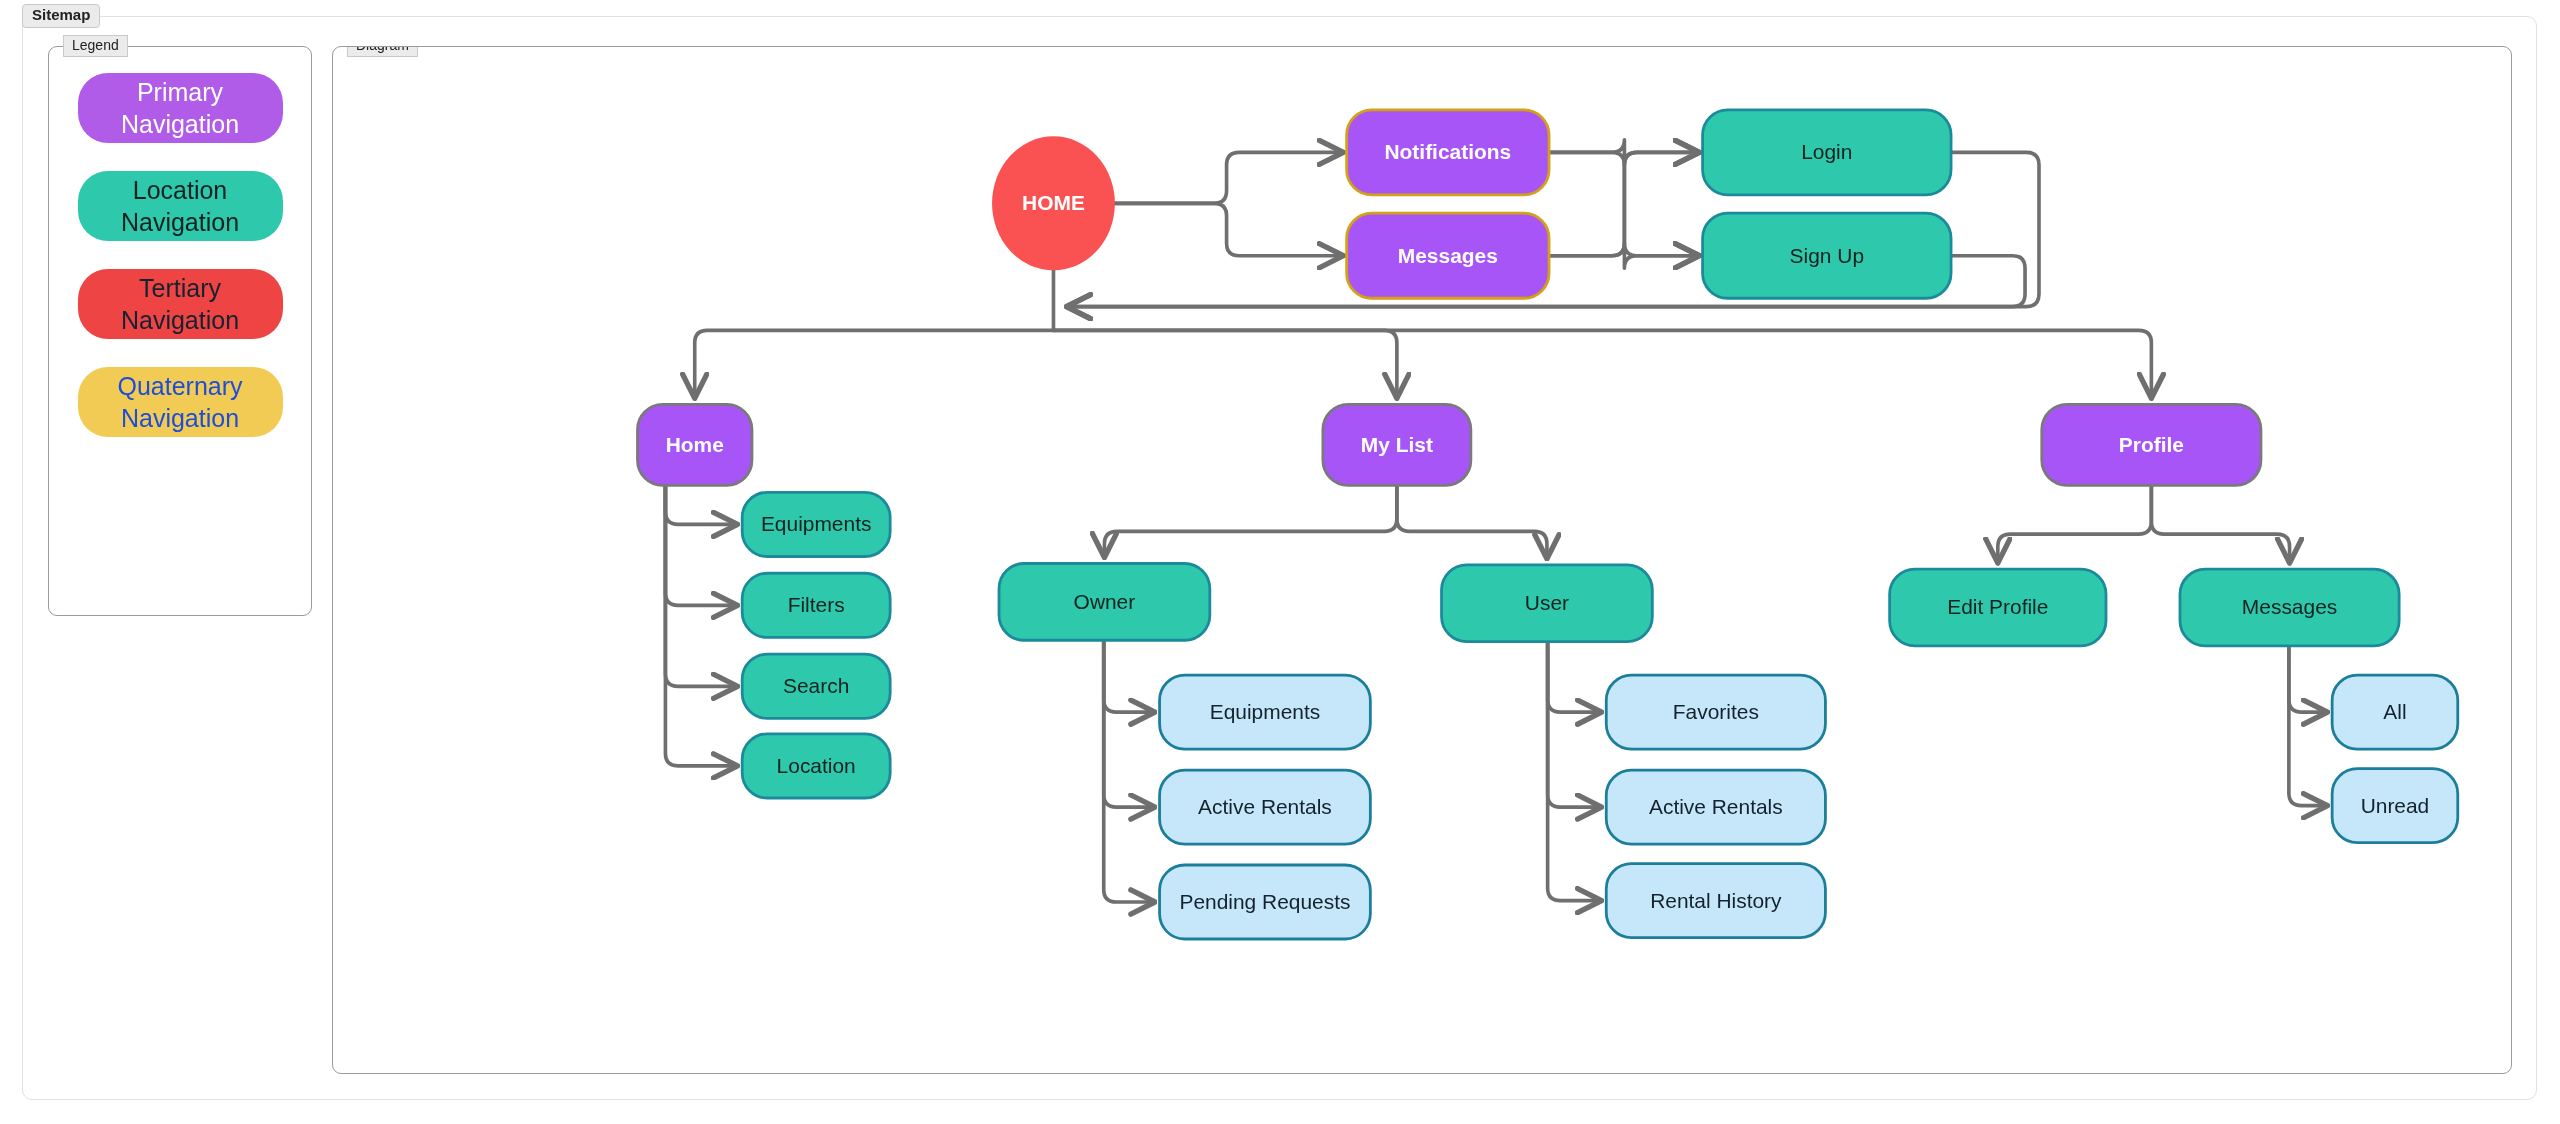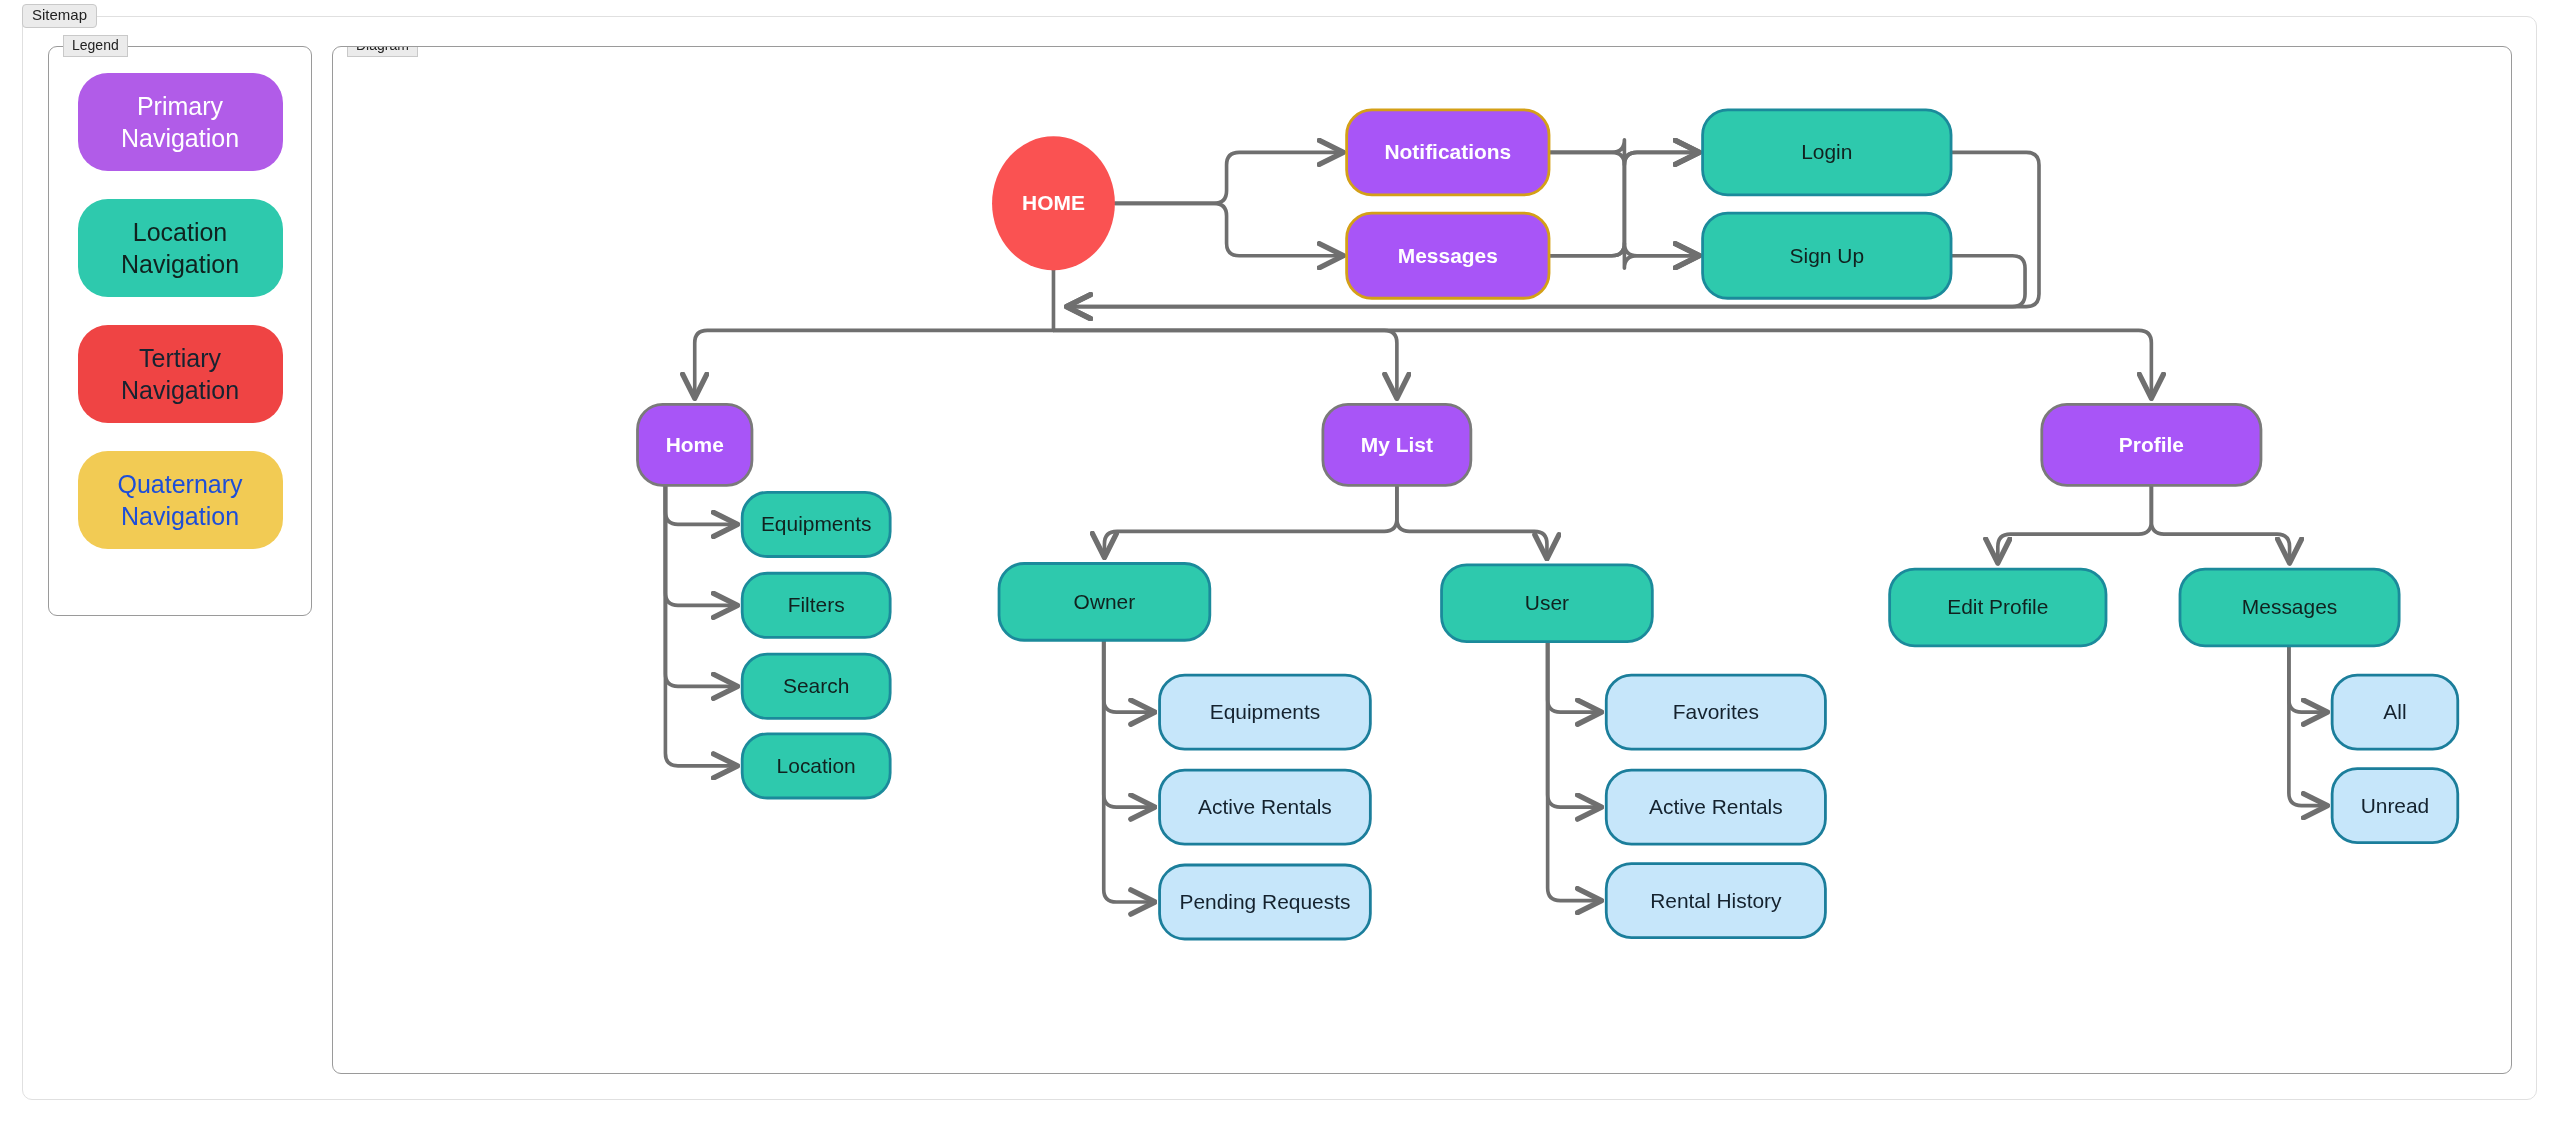--- a/index.html
+++ b/index.html
@@ -2,21 +2,21 @@
 <html><head>
 <meta charset="utf-8">
 <style>
   html,body{margin:0;padding:0;background:#ffffff;}
   body{width:2560px;height:1124px;overflow:hidden;
        font-family:"Liberation Sans","DejaVu Sans",sans-serif;}
 
   .page-label{
     position:absolute;left:22px;top:4px;
     background:#ebebeb;border:1px solid #c9c9c9;border-radius:4px;
-    font-size:15px;color:#222;padding:2px 9px 3px 9px;line-height:1.1;z-index:5;
+    font-size:15px;color:#222;padding:2px 9px 3px 9px;line-height:1.1;z-index:5;font-weight:bold;
   }
   .outer-frame{
     position:absolute;left:22px;top:16px;width:2513px;height:1082px;
     border:1px solid #e0e0e0;border-radius:10px;background:#fff;
   }
   .panel{
     position:absolute;border:1px solid #9a9a9a;border-radius:9px;background:#fff;
   }
   .panel-label{
     position:absolute;top:-12px;left:14px;
@@ -24,21 +24,21 @@
     font-size:14px;color:#222;padding:2px 8px 3px 8px;line-height:1.1;
   }
   #legend-panel{left:48px;top:46px;width:262px;height:568px;}
   #diagram-panel{left:332px;top:46px;width:2178px;height:1026px;overflow:hidden;}
 
   .legend-list{
     position:absolute;left:0;top:26px;width:100%;
     display:flex;flex-direction:column;align-items:center;gap:28px;
   }
   .legend-chip{
-    width:205px;height:98px;border-radius:30px;
+    width:205px;height:70px;border-radius:30px;
     display:flex;flex-direction:column;align-items:center;justify-content:center;
     font-size:25px;line-height:1.28;text-align:center;
   }
   .legend-chip span{display:block;}
 
   svg{position:absolute;left:0;top:0;}
   .nlabel{
     font-family:"Liberation Sans","DejaVu Sans",sans-serif;
     text-anchor:middle;dominant-baseline:middle;
   }

